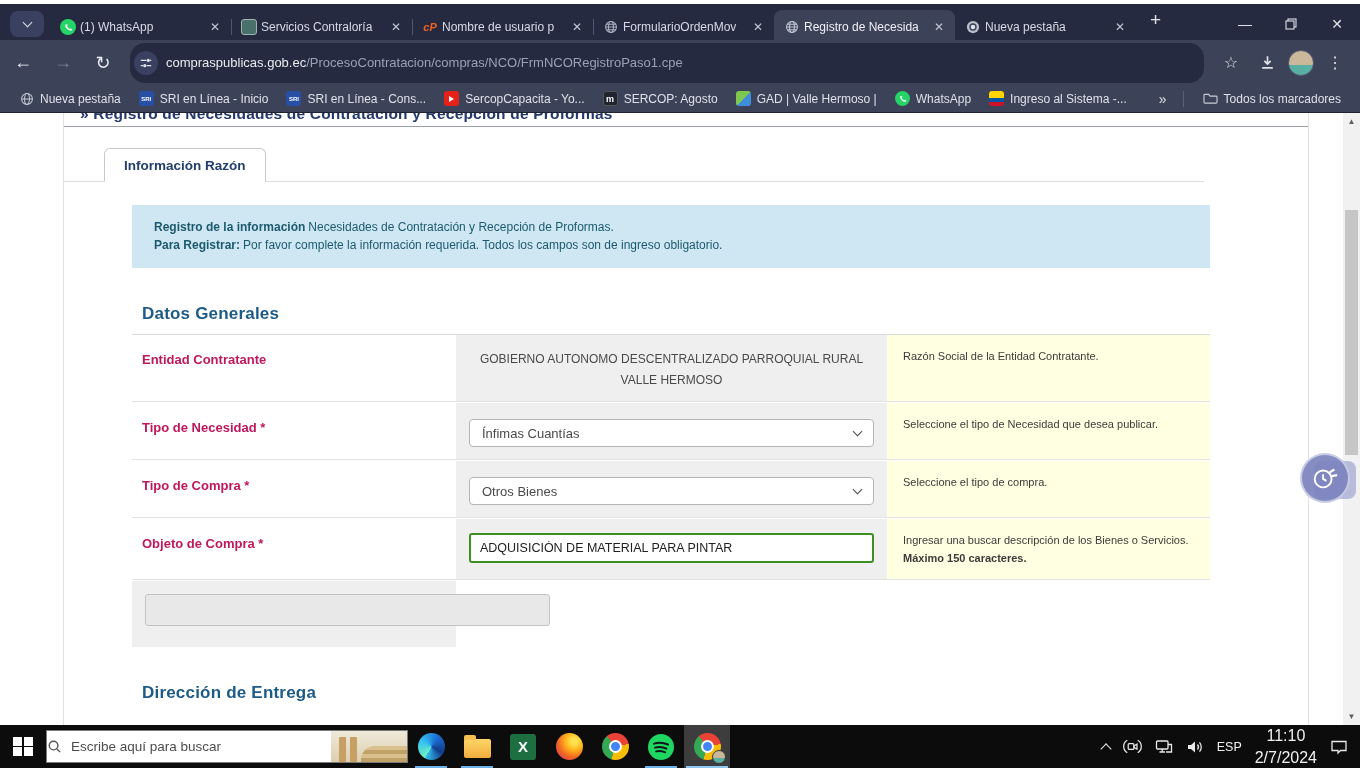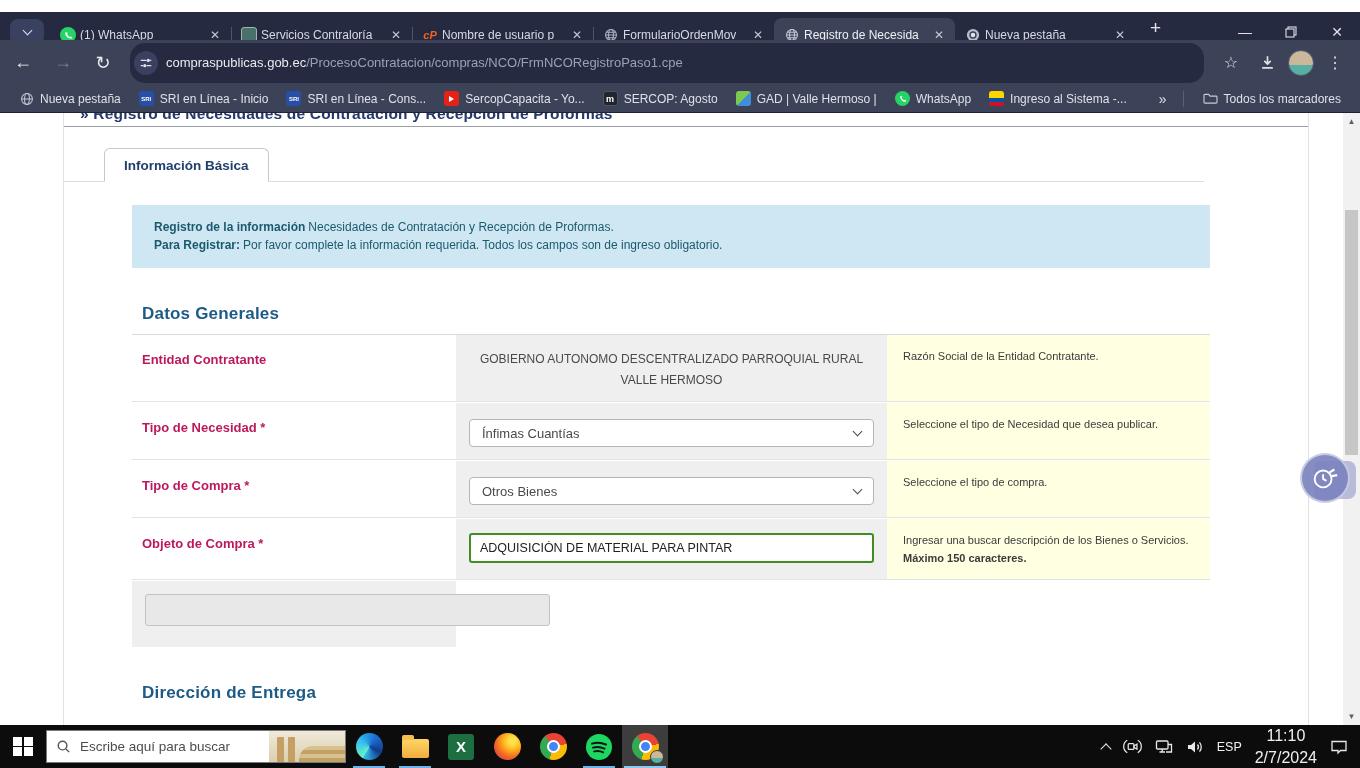--- a/index.html
+++ b/index.html
@@ -1,20 +1,20 @@
 <!DOCTYPE html>
 <html><head>
 <meta charset="utf-8">
 <style>
   * { margin:0; padding:0; box-sizing:border-box; }
   html,body { width:1360px; height:768px; overflow:hidden; font-family:"Liberation Sans", sans-serif; background:#fff; }
   .stage { position:relative; width:1360px; height:768px; overflow:hidden; }
 
   
-  .tabstrip { position:absolute; top:12px; left:0; width:100%; height:40px; background:#252a41; display:flex; align-items:flex-end; }
+  .tabstrip { position:absolute; top:4px; left:0; width:100%; height:40px; background:#252a41; display:flex; align-items:flex-end; }
   .tab-search { margin:7px 6px 7px 10px; width:34px; height:26px; border-radius:8px; background:#3a4160; display:flex; align-items:center; justify-content:center; align-self:center; cursor:pointer; }
   .chv-dn { width:7px; height:7px; border-right:1.6px solid #dfe1e8; border-bottom:1.6px solid #dfe1e8; transform:rotate(45deg); margin-top:-3px; }
   .tab { width:181px; height:34px; display:flex; align-items:center; padding:0 8px 0 10px; color:#d7dae4; font-size:12px; position:relative; cursor:pointer; }
   .tab.inactive + .tab.inactive::before { content:""; position:absolute; left:0; top:9px; height:16px; width:1px; background:#4d5370; }
   .tab.active { background:#3c4257; border-radius:8px 8px 0 0; color:#eef0f5; }
   .tab .t-title { flex:1; overflow:hidden; white-space:nowrap; text-overflow:clip; margin:0 4px; }
   .tab .t-close { font-size:12px; color:#c3c8d6; padding:0 3px; cursor:pointer; }
   .favicon { width:16px; height:16px; flex:0 0 16px; display:flex; align-items:center; justify-content:center; border-radius:3px; font-weight:bold; }
   .fav-whatsapp { background:#25d366; border-radius:50%; }
   .fav-contraloria { background:#49706b; border:1px solid #9fb4ae; }
@@ -84,21 +84,21 @@
   .fw-circle { position:absolute; left:0; top:0; width:50px; height:50px; border-radius:50%; background:rgba(124,131,190,.92); border:2px solid rgba(255,255,255,.55); display:flex; align-items:center; justify-content:center; }
 
   
   .taskbar { position:absolute; bottom:0; left:0; width:100%; height:43px; background:#0c0c0c; display:flex; align-items:stretch; }
   .tb-slot { width:46px; display:flex; align-items:center; justify-content:center; position:relative; cursor:pointer; }
   .tb-slot.open::after { content:""; position:absolute; bottom:0; left:7px; right:7px; height:2.5px; background:#6cb2e8; }
   .tb-slot.activeapp { background:#3d3d3d; }
   .tb-slot.activeapp::after { left:2px; right:2px; background:#8ec7f0; }
   .win-logo { display:grid; grid-template-columns:9px 9px; grid-template-rows:9px 9px; gap:1.5px; }
   .win-logo div { background:#fff; }
-  .tb-search { width:300px; margin:5px 0; background:#fff; border:1px solid #7a7a7a; display:flex; align-items:center; gap:9px; padding-left:9px; position:relative; overflow:hidden; cursor:text; }
+  .tb-search { width:362px; margin:5px 0; background:#fff; border:1px solid #7a7a7a; display:flex; align-items:center; gap:9px; padding-left:0; position:relative; overflow:hidden; cursor:text; }
   .tb-search .ph { font-size:13.5px; color:#4d4d4d; }
   .search-img { position:absolute; right:0; top:0; height:100%; width:76px; background:linear-gradient(180deg,#efe9da 0%, #dccfae 60%, #c9b астр); background:linear-gradient(180deg,#efe9da 0%, #dccfae 100%); }
   .search-img .col { position:absolute; top:6px; width:7px; height:25px; background:#c59f63; border-radius:1px; }
   .search-img .steps { position:absolute; right:0; bottom:0; width:46px; height:16px; background:repeating-linear-gradient(180deg,#d9c08c 0 4px,#c0a267 4px 8px); border-top-left-radius:14px; }
   .edge-ball { width:27px; height:27px; border-radius:50%; background:conic-gradient(from 210deg,#6df0c2,#35c1f1,#1b6fd4,#123b8a,#35c1f1); }
   .folder-ic { width:27px; height:19px; background:linear-gradient(#ffd567,#f0ad3e); border-radius:2px; position:relative; margin-top:4px; }
   .folder-ic::before { content:""; position:absolute; top:-4px; left:0; width:12px; height:5px; background:#f5c04d; border-radius:2px 2px 0 0; }
   .excel-ic { width:26px; height:26px; background:#1d6f42; border-radius:3px; color:#fff; font-weight:bold; font-size:15px; display:flex; align-items:center; justify-content:center; }
   .firefox-ic { width:27px; height:27px; border-radius:50%; background:radial-gradient(circle at 68% 30%, #ffe14d 0 12%, #ffb81f 32%, #f2661f 62%, #c22a8a 100%); }
   .chrome-ball { width:27px; height:27px; border-radius:50%; background:conic-gradient(from -40deg,#ea4335 0 33%, #fbbc05 33% 66%, #34a853 66% 100%); position:relative; }
@@ -278,21 +278,21 @@
   </div>
 
   <div class="viewport">
     <div class="page-inner">
 
       <div class="clipped-title">
         <span>» Registro de Necesidades de Contratación y Recepción de Proformas</span>
       </div>
       <div class="title-rule"></div>
 
-      <div class="ui-tab">Información Básica</div>
+      <div class="ui-tab">Información Razón</div>
       <div class="panel-rule"></div>
 
       <div class="infobox">
         <div>
           <span class="b">Registro de la información</span><span>Necesidades de Contratación y Recepción de Proformas.</span>
         </div>
         <div>
           <span class="b">Para Registrar:</span><span>Por favor complete la información requerida. Todos los campos son de ingreso obligatorio.</span>
         </div>
       </div>

